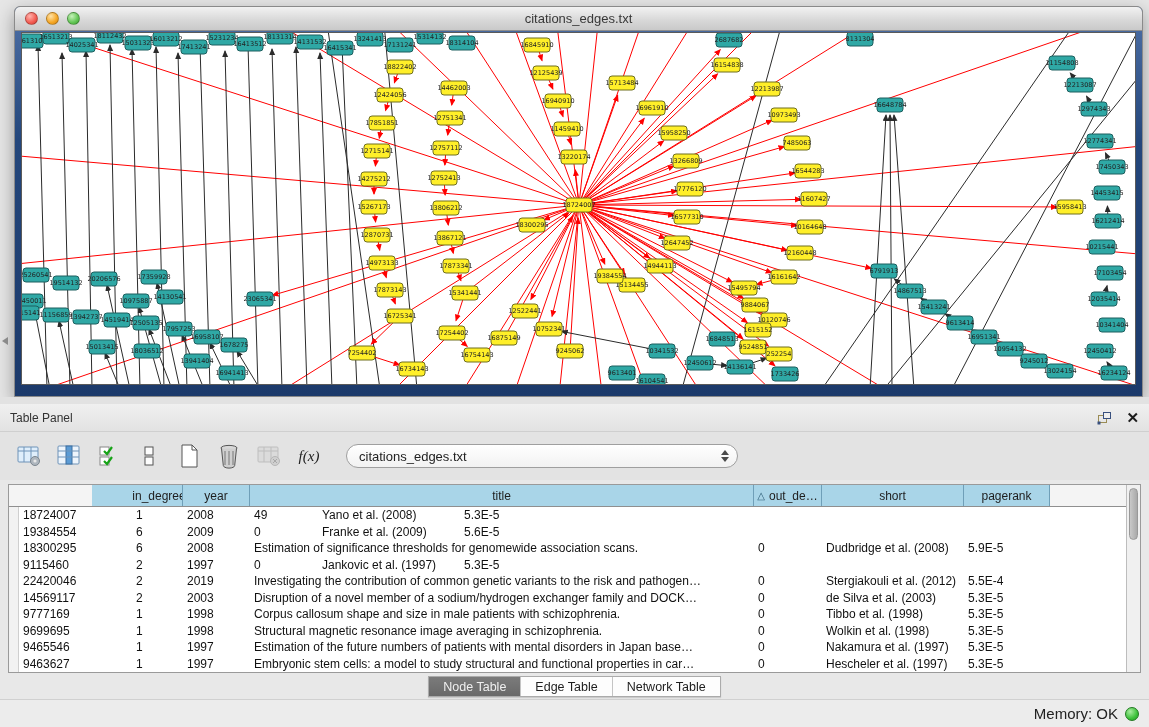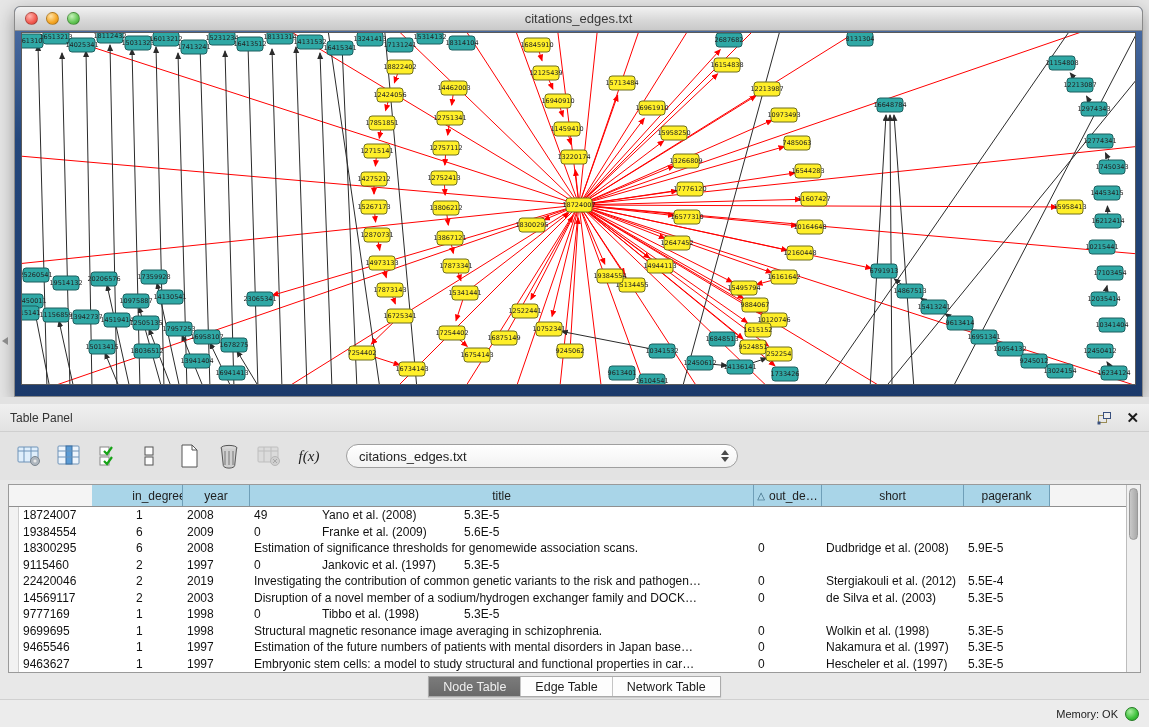--- a/index.html
+++ b/index.html
@@ -75,21 +75,21 @@
   .seg-group { display:flex; border:1px solid #ababab; border-radius:0; overflow:hidden;
     background:#fdfdfd; box-shadow:0 1px 1px rgba(0,0,0,.12); }
   .seg { padding:2px 14px; font-size:12.5px; color:#1d1d1d; border-right:1px solid #c4c4c4; height:19px;
     display:flex; align-items:center; }
   .seg:last-child { border-right:none; }
   .seg.sel { background:linear-gradient(#7b7b7b,#696969); color:#efefef; }
 
   
   .statusbar { position:absolute; left:0; top:699px; width:1149px; height:28px; background:#ececec;
     border-top:1px solid #d0d0d0; display:flex; align-items:center; justify-content:flex-end; padding-right:10px; gap:7px; }
-  .mem-label { font-size:11px; color:#222;text-align:center; }
+  .mem-label { font-size:15px; color:#222;text-align:center; }
   .mem-dot { width:14px; height:14px; border-radius:50%; border:1px solid #1f7a1f;
     background:radial-gradient(circle at 35% 30%, #a9ecA0, #3dc13b 60%, #259a23);
     background:radial-gradient(circle at 35% 30%, #a9eca0, #3dc13b 60%, #259a23); }
 </style>
 </head>
 <body>
 
 <div class="net-window">
   <div class="titlebar">
     <div class="traffic">
@@ -918,20 +918,21 @@
             <div class="bc c4">Disruption of a novel member of a sodium/hydrogen exchanger family and DOCK…</div>
             <div class="bc c5">0</div>
             <div class="bc c6">de Silva et al. (2003)</div>
             <div class="bc c7">5.3E-5</div>
           </div>
           <div class="brow">
             <div class="bc c0"></div>
             <div class="bc c1">9777169</div>
             <div class="bc c2">1</div>
             <div class="bc c3">1998</div>
+            <div class="bc c4">Corpus callosum shape and size in male patients with schizophrenia.</div>
             <div class="bc c5">0</div>
             <div class="bc c6">Tibbo et al. (1998)</div>
             <div class="bc c7">5.3E-5</div>
           </div>
           <div class="brow">
             <div class="bc c0"></div>
             <div class="bc c1">9699695</div>
             <div class="bc c2">1</div>
             <div class="bc c3">1998</div>
             <div class="bc c4">Structural magnetic resonance image averaging in schizophrenia.</div>

